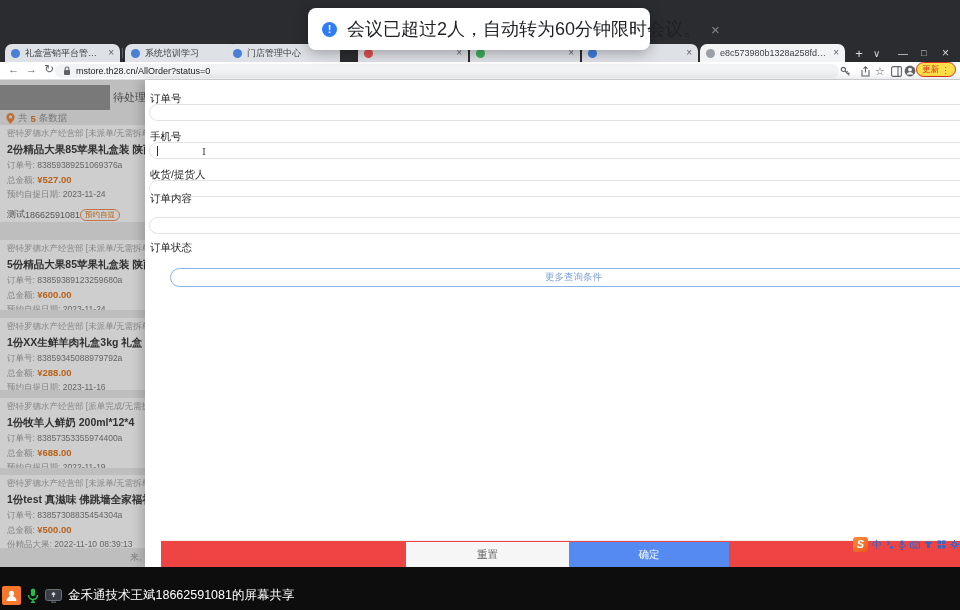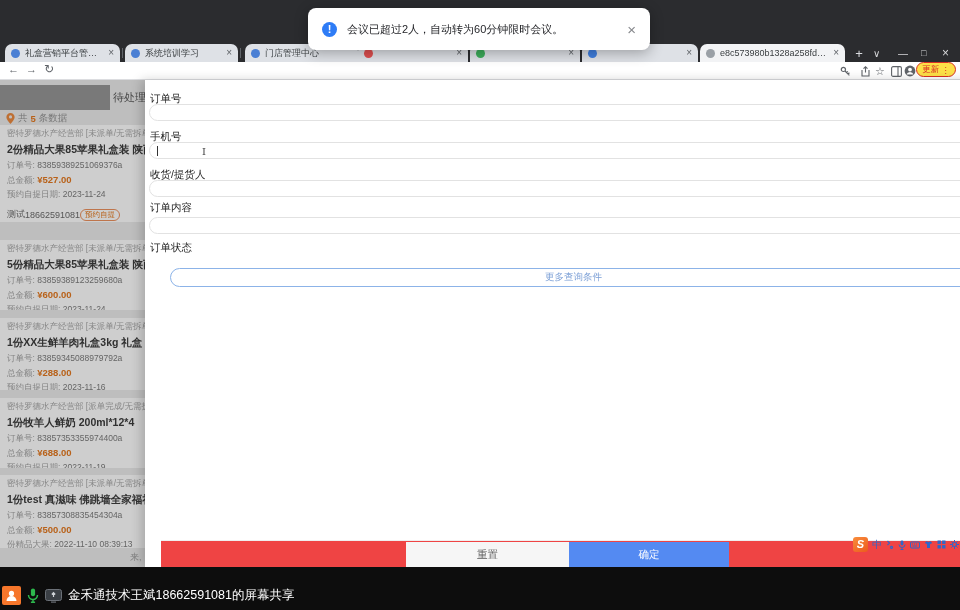--- a/index.html
+++ b/index.html
@@ -26,21 +26,21 @@
   .omnibox .url { font-size:9px; color:#202124; white-space:nowrap; }
   .bar-ic { position:absolute; top:64px; width:14px; height:14px; display:flex; align-items:center; justify-content:center; }
   .update-pill { position:absolute; left:916px; top:62px; width:40px; height:15px; border:1px solid #d93025; border-radius:8px;
                  color:#d93025; font-size:8.5px; display:flex; align-items:center; justify-content:center; gap:2px; background:#fde047; }
 
   
   .toast { position:absolute; left:308px; top:8px; width:342px; height:42px; background:#fff; border-radius:8px;
            box-shadow:0 3px 14px rgba(0,0,0,.3); display:flex; align-items:center; padding:0 14px; gap:10px; z-index:50; }
   .toast .info { width:15px; height:15px; border-radius:50%; background:#2e7cf6; color:#fff; font-size:11px; font-weight:bold;
                  text-align:center; line-height:15px; flex:0 0 auto; }
-  .toast .t-text { font-size:11px; color:#1f2024; white-space:nowrap; }
+  .toast .t-text { font-size:18px; color:#1f2024; white-space:nowrap; }
   .toast .t-close { margin-left:auto; color:#86888c; font-size:15px; }
 
   
   .sidebar { position:absolute; left:0; top:80px; width:145px; height:487px; background:#e0e0e0; overflow:hidden; }
   .sb-headblock { position:absolute; left:0; top:5px; width:110px; height:25px; background:#8f8f8f; }
   .sb-title { position:absolute; left:113px; top:10px; font-size:11px; color:#555; white-space:nowrap; }
   .sb-count { position:absolute; left:6px; top:32px; font-size:9.5px; color:#8a8a8a; display:flex; align-items:center; gap:3px; }
   .sb-count b { color:#d9731e; font-weight:bold; }
   .card { position:absolute; left:0; width:145px; background:#f2f2f2; padding:3px 0 0 7px; overflow:hidden; }
   .c-store { font-size:8.5px; color:#a0a0a0; white-space:nowrap; margin-bottom:3px; }
@@ -95,21 +95,21 @@
         <span class="t-label">礼盒营销平台管理中心</span>
         <span class="t-close">×</span>
       </div>
       <div class="tab-sep" style="left:122px"></div>
       <div class="tab" style="left:125px;width:113px;">
         <span class="fav" style="background:#4a7fd4"></span>
         <span class="t-label">系统培训学习</span>
         <span class="t-close">×</span>
       </div>
       <div class="tab-sep" style="left:240px"></div>
-      <div class="tab" style="left:245px;width:113px;">
+      <div class="tab" style="left:227px;width:113px;">
         <span class="fav" style="background:#4a7fd4"></span>
         <span class="t-label">门店管理中心</span>
       </div>
       <div class="tab" style="left:358px;width:110px;">
         <span class="fav" style="background:#e04f4f"></span>
         <span class="t-label"></span>
         <span class="t-close">×</span>
       </div>
       <div class="tab" style="left:470px;width:110px;">
         <span class="fav" style="background:#3dae5b"></span>
@@ -131,20 +131,27 @@
     <div class="winctl" style="left:873px;">∨</div>
     <div class="winctl" style="left:898px;">—</div>
     <div class="winctl" style="left:921px;font-size:9px;">□</div>
     <div class="winctl" style="left:942px;font-size:12px;">×</div>
   </div>
 
   <div class="urlrow"></div>
   <div class="navbtn" style="left:8px;">←</div>
   <div class="navbtn" style="left:26px;">→</div>
   <div class="navbtn" style="left:44px;top:62px;font-size:12px;">↻</div>
+  <div class="omnibox">
+    <svg width="8" height="10" viewBox="0 0 8 10">
+      <rect x="1" y="4" width="6" height="5" rx="1" fill="#5f6368"></rect>
+      <path d="M2.2 4V2.8a1.8 1.8 0 0 1 3.6 0V4" stroke="#5f6368" stroke-width="1.1" fill="none"></path>
+    </svg>
+    <span class="url">mstore.th28.cn/AllOrder?status=0</span>
+  </div>
   <div class="bar-ic" style="left:838px;">
     <svg width="11" height="11" viewBox="0 0 11 11">
         <circle cx="3.4" cy="3.4" r="2.1" fill="none" stroke="#5f6368" stroke-width="1.2"></circle>
         <path d="M5 5l4.4 4.4M8 8l1.4-1.2M6.6 6.6l1.2-1.2" stroke="#5f6368" stroke-width="1.2" fill="none"></path>
       </svg>
   </div>
   <div class="bar-ic" style="left:858px;">
     <svg width="11" height="11" viewBox="0 0 11 11">
         <path d="M2 4v6h7V4" fill="none" stroke="#5f6368" stroke-width="1.1"></path>
         <path d="M5.5 6.5V1M3.5 2.7L5.5 .8l2 1.9" fill="none" stroke="#5f6368" stroke-width="1.1"></path>
@@ -236,21 +243,21 @@
 
     <div class="f-label" style="top:50px;">手机号</div>
     <div class="f-input" style="top:62px;">
       <div class="caret"></div>
     </div>
     <div class="ibeam">I</div>
 
     <div class="f-label" style="top:88px;">收货/提货人</div>
     <div class="f-input" style="top:100px;"></div>
 
-    <div class="f-label" style="top:121px;">订单内容</div>
+    <div class="f-label" style="top:112px;">订单内容</div>
     <div class="f-input" style="top:137px;"></div>
 
     <div class="f-label" style="top:161px;">订单状态</div>
     <div class="status-val">
       <span>全部</span>
       <span style="font-size:8px;">∨</span>
     </div>
 
     <div class="more-btn">更多查询条件</div>
 

